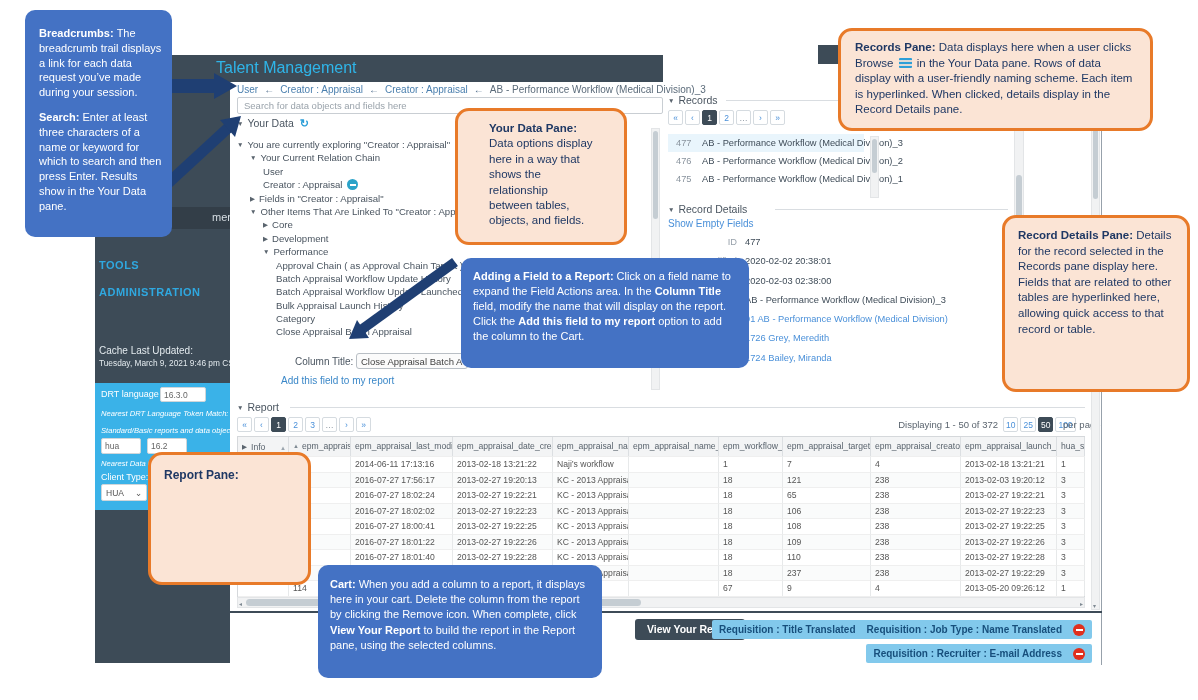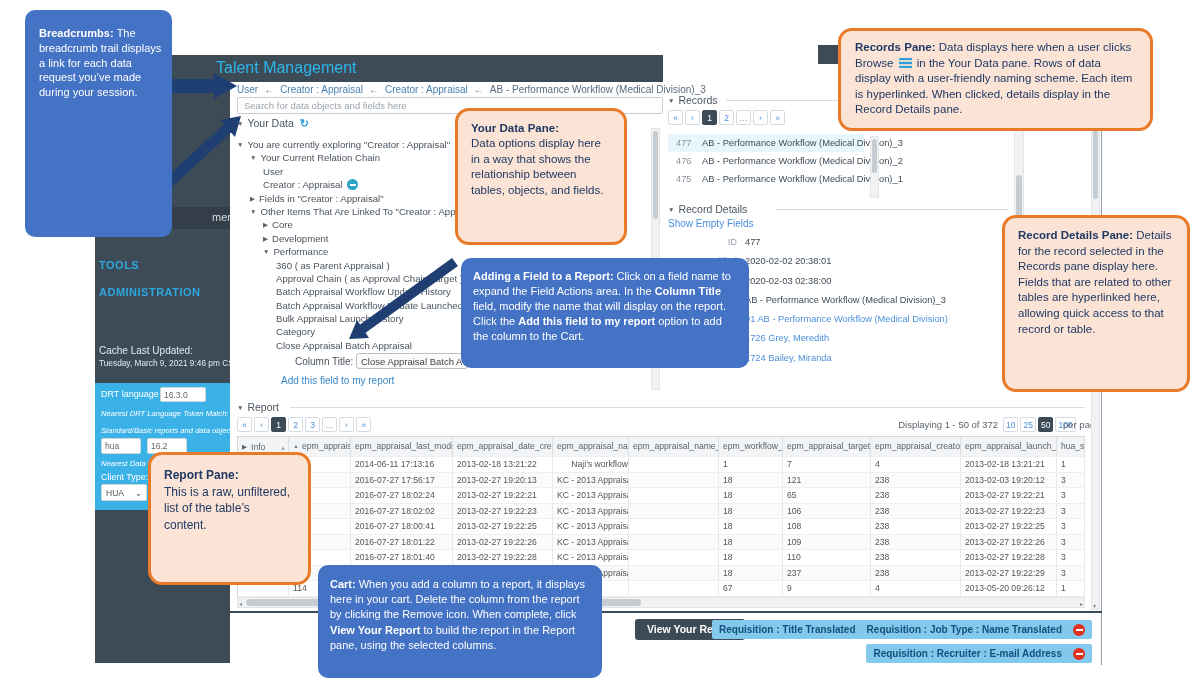--- a/index.html
+++ b/index.html
@@ -111,21 +111,21 @@
   #chip1 { right:106px; top:620px; }
   #chip2 { right:106px; top:644px; }
 
   
   .callout { position:absolute; z-index:40; }
   .callout.blue { background:#4472c4; border-radius:10px; color:#fff; }
   .callout.orange { background:#fbe4d5; border:3px solid #e87a29; border-radius:14px; color:#1f3864; }
   .para { }
   #co-breadcrumbs { left:25px; top:10px; width:147px; height:227px; padding:16px 10px 10px 14px; font-size:11px; line-height:14.8px; }
   #co-records { left:838px; top:28px; width:315px; height:103px; padding:9px 14px; font-size:11.5px; line-height:15.6px; }
-  #co-yourdata { left:455px; top:108px; width:172px; height:137px; padding:10px 13px; font-size:11.5px; line-height:15.4px; }
+  #co-yourdata { left:455px; top:108px; width:172px; height:137px; padding:10px 31px; font-size:11.5px; line-height:15.4px; }
   #co-adding { left:461px; top:258px; width:288px; height:110px; padding:11px 12px; font-size:11px; line-height:15px; }
   #co-recdetails { left:1002px; top:215px; width:188px; height:177px; padding:10px 13px; font-size:11.5px; line-height:15.6px; }
   #co-reportpane { left:148px; top:452px; width:163px; height:133px; padding:12px 13px; font-size:12px; line-height:16.5px; }
   #co-cart { left:318px; top:565px; width:284px; height:113px; padding:12px 12px; font-size:11px; line-height:15.2px; }
   #arrows { left:0; top:0; width:1198px; height:700px; z-index:30; pointer-events:none; }
 </style>
 </head>
 <body>
 
 <div class="abs" id="topbar"></div>
@@ -161,21 +161,20 @@
 <div class="abs" id="tree">
     <div class="tree-row" style="padding-left: 0px;"><span class="caret">▼</span><span class="tree-label">You are currently exploring "Creator : Appraisal"</span><span class="browse-icon"></span></div>
     <div class="tree-row" style="padding-left: 13px;"><span class="caret">▼</span><span class="tree-label">Your Current Relation Chain</span></div>
     <div class="tree-row" style="padding-left: 26px;"><span class="tree-label">User</span></div>
     <div class="tree-row" style="padding-left: 26px;"><span class="tree-label">Creator : Appraisal</span><span class="minus-icon blue"></span></div>
     <div class="tree-row" style="padding-left: 13px;"><span class="caret">▶</span><span class="tree-label">Fields in "Creator : Appraisal"</span></div>
     <div class="tree-row" style="padding-left: 13px;"><span class="caret">▼</span><span class="tree-label">Other Items That Are Linked To "Creator : Appraisal"</span></div>
     <div class="tree-row" style="padding-left: 26px;"><span class="caret">▶</span><span class="tree-label">Core</span></div>
     <div class="tree-row" style="padding-left: 26px;"><span class="caret">▶</span><span class="tree-label">Development</span></div>
     <div class="tree-row" style="padding-left: 26px;"><span class="caret">▼</span><span class="tree-label">Performance</span></div>
-    <div class="tree-row" style="padding-left: 39px;"><span class="tree-label">360 ( as Parent Appraisal )</span></div>
     <div class="tree-row" style="padding-left: 39px;"><span class="tree-label">Approval Chain ( as Approval Chain Target )</span></div>
     <div class="tree-row" style="padding-left: 39px;"><span class="tree-label">Batch Appraisal Workflow Update History</span></div>
     <div class="tree-row" style="padding-left: 39px;"><span class="tree-label">Batch Appraisal Workflow Update Launched</span></div>
     <div class="tree-row" style="padding-left: 39px;"><span class="tree-label">Bulk Appraisal Launch History</span></div>
     <div class="tree-row" style="padding-left: 39px;"><span class="tree-label">Category</span></div>
     <div class="tree-row" style="padding-left: 39px;"><span class="tree-label">Close Appraisal Batch Appraisal</span></div>
   </div>
 <span class="abs" id="field-actions-label">Column Title:</span>
 <input class="abs" id="column-title-input" value="Close Appraisal Batch App" style="">
 <span class="abs" id="add-link">Add this field to my report</span>
@@ -235,21 +234,21 @@
       <div class="th" style="width: 88px;"><span>epm_appraisal_target_id</span></div>
       <div class="th" style="width: 90px;"><span>epm_appraisal_creator_id</span></div>
       <div class="th" style="width: 96px;"><span>epm_appraisal_launch_date</span></div>
       <div class="th" style="width: 28px;"><span>hua_scale_</span></div>
     </div>
     <div class="tr">
       <div class="td" style="width: 51px;"></div>
       <div class="td" style="width: 62px;">106</div>
       <div class="td" style="width: 102px;">2014-06-11 17:13:16</div>
       <div class="td" style="width: 100px;">2013-02-18 13:21:22</div>
-      <div class="td" style="width: 76px; text-align: right;">Naji’s workflow</div>
+      <div class="td" style="width: 76px;">Naji’s workflow</div>
       <div class="td" style="width: 90px;"></div>
       <div class="td" style="width: 64px;">1</div>
       <div class="td" style="width: 88px;">7</div>
       <div class="td" style="width: 90px;">4</div>
       <div class="td" style="width: 96px;">2013-02-18 13:21:21</div>
       <div class="td" style="width: 28px;">1</div>
     </div>
     <div class="tr">
       <div class="td" style="width: 51px;"></div>
       <div class="td" style="width: 62px;">107</div>
@@ -386,33 +385,33 @@
   <polygon points="168,79 214,79 214,73 237,86 214,99 214,93 168,93" fill="#1f3f73"></polygon>
   <line x1="152" y1="198" x2="228" y2="128" stroke="#1f3f73" stroke-width="11"></line>
   <polygon points="241,116 235,137 220,120" fill="#1f3f73"></polygon>
   <line x1="455" y1="262" x2="361" y2="330" stroke="#1f3f73" stroke-width="10"></line>
   <polygon points="349,339 357,320 369,338" fill="#1f3f73"></polygon>
   <rect x="818" y="45" width="26" height="19" fill="#3d4b57"></rect>
 </svg>
 
 <div class="callout blue" id="co-breadcrumbs">
     <div class="para"><b>Breadcrumbs: </b><span>The breadcrumb trail displays a link for each data request you’ve made during your session.</span></div>
+    <div class="para" style="margin-top: 10px;"><b>Search: </b><span>Enter at least three characters of a name or keyword for which to search and then press Enter. Results show in the Your Data pane.</span></div>
   </div>
 <div class="callout orange" id="co-records">
     <div class="para"><b>Records Pane: </b><span>Data displays here when a user clicks Browse </span><span class="browse-icon inline"></span><span> in the Your Data pane. Rows of data display with a user-friendly naming scheme. Each item is hyperlinked. When clicked, details display in the Record Details pane.</span></div>
   </div>
 <div class="callout orange" id="co-yourdata">
     <div class="para"><b>Your Data Pane:</b></div>
     <div class="para"><span>Data options display here in a way that shows the relationship between tables, objects, and fields.</span></div>
   </div>
 <div class="callout blue" id="co-adding">
     <div class="para"><b>Adding a Field to a Report: </b><span>Click on a field name to expand the Field Actions area. In the </span><b>Column Title</b><span> field, modify the name that will display on the report. Click the </span><b>Add this field to my report</b><span> option to add the column to the Cart.</span></div>
   </div>
 <div class="callout orange" id="co-recdetails">
     <div class="para"><b>Record Details Pane: </b><span>Details for the record selected in the Records pane display here. Fields that are related to other tables are hyperlinked here, allowing quick access to that record or table.</span></div>
   </div>
 <div class="callout orange" id="co-reportpane">
     <div class="para"><b>Report Pane:</b></div>
-    <div class="para"><span>This is a raw, unfiltered, list of the table’s content.</span></div>
   </div>
 <div class="callout blue" id="co-cart">
     <div class="para"><b>Cart: </b><span>When you add a column to a report, it displays here in your cart. Delete the column from the report by clicking the Remove icon. When complete, click </span><b>View Your Report</b><span> to build the report in the Report pane, using the selected columns.</span></div>
   </div>
 
 </body></html>

